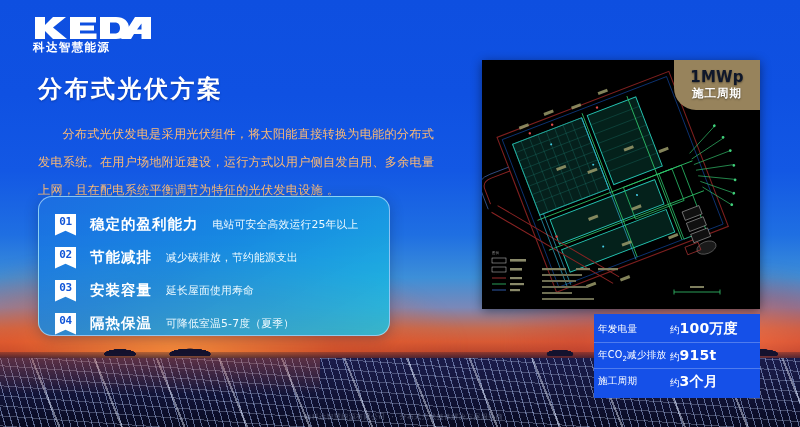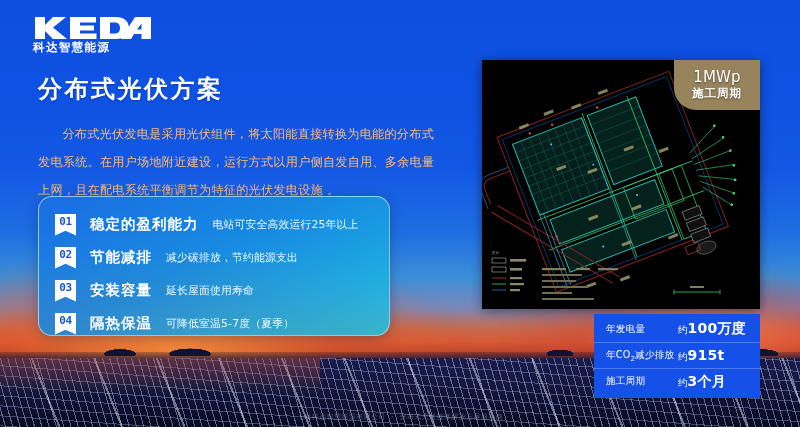--- a/index.html
+++ b/index.html
@@ -145,34 +145,34 @@
   .cad svg { display:block; }
 
   
   .cap {
     position:absolute; right:0px; top:0px; width:86px; height:50px;
     background:#97835c; border-bottom-left-radius:22px;
     display:flex; flex-direction:column; align-items:center; justify-content:center;
     text-shadow:0 1px 2px rgba(0,0,0,.45);
   }
   .cap .v {
-    color:#ffffff; font-size:15px; font-weight:400; line-height:17px; letter-spacing:.2px;
+    color:#0f172a; font-size:15px; font-weight:700; line-height:17px; letter-spacing:.2px;
     font-family:"DejaVu Sans","Liberation Sans",sans-serif;
   }
   .cap .l {
     color:#ffffff; font-size:11.5px; font-weight:700; line-height:15px; letter-spacing:1px;
     font-family:"DejaVu Sans","Liberation Sans",sans-serif;
   }
 
   
   .stats {
     position:absolute; left:594px; top:314px; width:166px; height:84px;
     background:#1550e8; padding:2px 0;
   }
-  .srow { display:flex; align-items:center; height:26px; padding:0 12px; }
+  .srow { display:flex; align-items:center; height:26px; padding:0 4px; }
   .srow + .srow { border-top:1px solid rgba(255,255,255,.25); }
   .slabel {
     color:#ffffff; font-size:9.6px; letter-spacing:.2px; flex:0 0 72px;
     font-family:"DejaVu Sans","Liberation Sans",sans-serif; white-space:nowrap;
   }
   .slabel sub { font-size:7px; }
   .svalue {
     color:#ffffff; font-size:9.6px; white-space:nowrap;
     font-family:"DejaVu Sans","Liberation Sans",sans-serif;
   }

